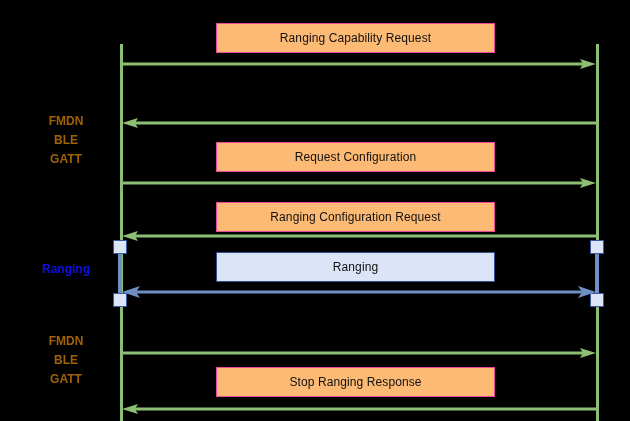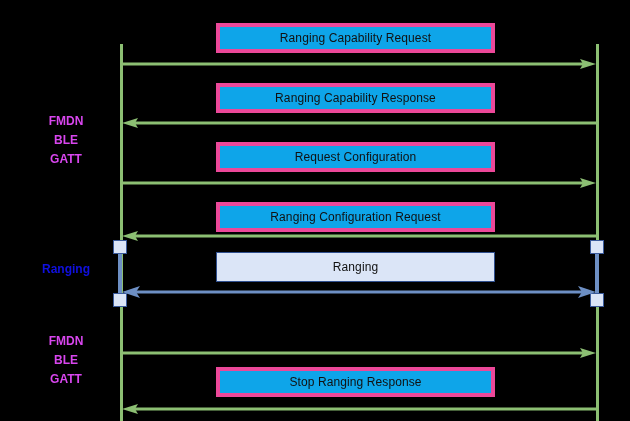--- a/index.html
+++ b/index.html
@@ -52,22 +52,22 @@
     box-sizing: border-box;
     display: flex;
     align-items: center;
     justify-content: center;
     font-size: 12px;
     color: #111111;
     letter-spacing: 0.1px;
     white-space: nowrap;
   }
   .msg-box.green {
-    background: #0ea5e9;
-    border: 4px solid #ec4899;
+    background: #fdba74;
+    border: 1px solid #ec4899;
   }
   .msg-box.blue {
     background: #dbe5f7;
     border: 1px solid #2f4f8f;
   }
 
   
   .arrow {
     position: absolute;
     height: 12px;
@@ -80,21 +80,21 @@
   .side-label {
     position: absolute;
     left: 18px;
     width: 96px;
     text-align: center;
     font-size: 12px;
     font-weight: bold;
     line-height: 19px;
     white-space: pre-line;
   }
-  .side-label.green { color: #d946ef; }
+  .side-label.green { color: #a16207; }
   .side-label.blue  { color: #1010e0; }
 </style>
 </head>
 <body>
 
 <div id="diagram">
 
   <div class="lifeline lifeline-left" style="top:44px;height:377px;"></div>
   <div class="lifeline lifeline-right" style="top:44px;height:377px;"></div>
 
@@ -115,21 +115,20 @@
 GATT</div>
 
   <div class="msg-box green" style="top:23px;">Ranging Capability Request</div>
   <div class="arrow" style="top:58px;">
     <svg width="478" height="12" viewBox="0 0 478 12">
       <line x1="2" y1="6" x2="466" y2="6" stroke="#8cbf73" stroke-width="3"></line>
       <polygon points="476,6 460,1 463,6 460,11" fill="#8cbf73"></polygon>
     </svg>
   </div>
 
-  <div class="msg-box green" style="top:83px;">Ranging Capability Response</div>
   <div class="arrow" style="top:117px;">
     <svg width="478" height="12" viewBox="0 0 478 12">
       <line x1="12" y1="6" x2="476" y2="6" stroke="#8cbf73" stroke-width="3"></line>
       <polygon points="2,6 18,1 15,6 18,11" fill="#8cbf73"></polygon>
     </svg>
   </div>
 
   <div class="msg-box green" style="top:142px;">Request Configuration</div>
   <div class="arrow" style="top:177px;">
     <svg width="478" height="12" viewBox="0 0 478 12">

